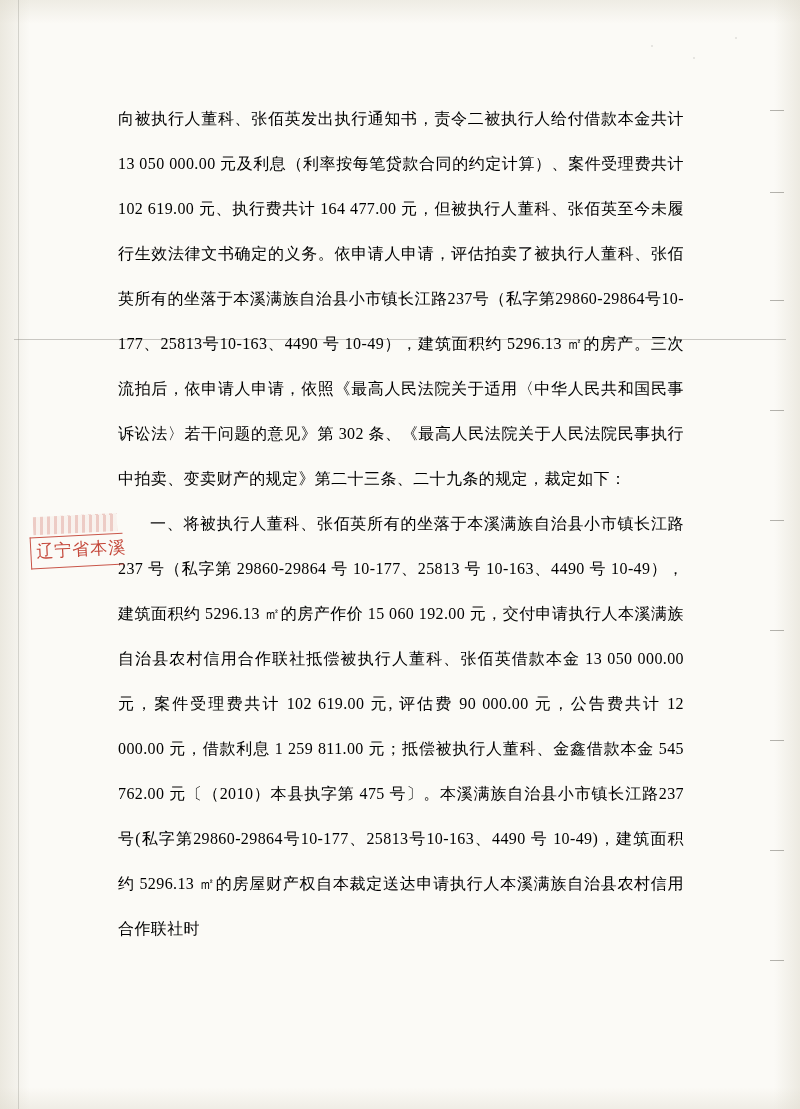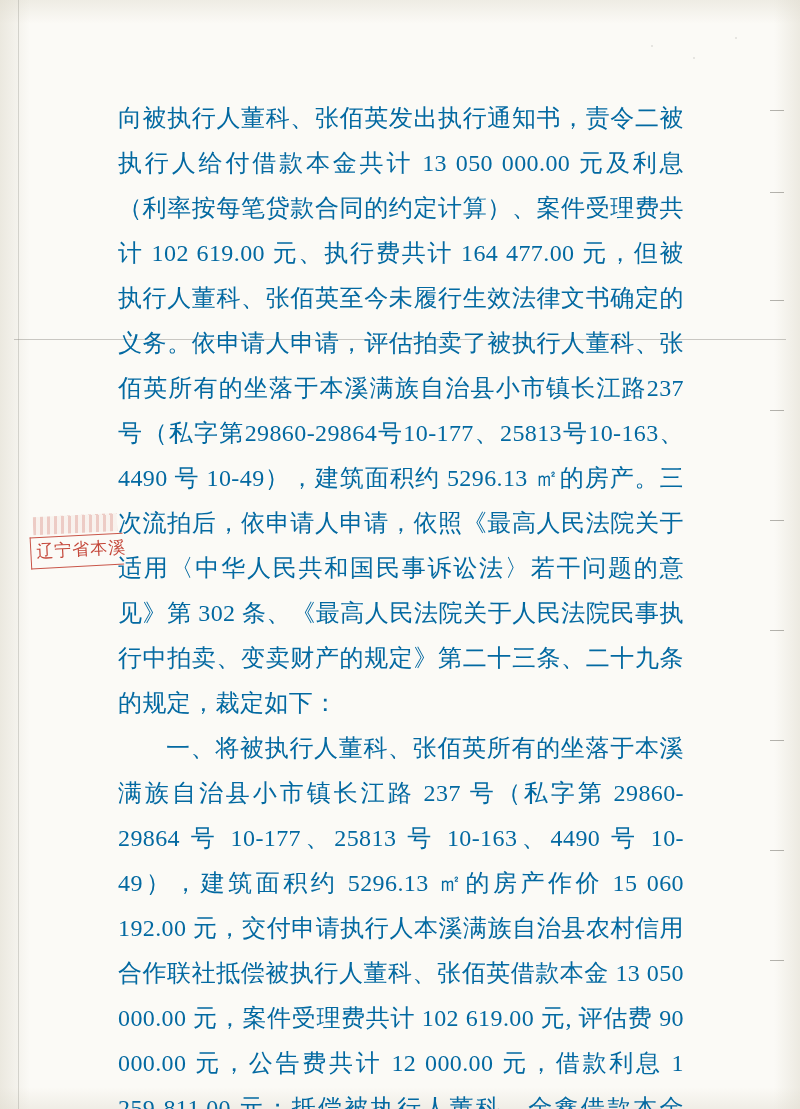--- a/index.html
+++ b/index.html
@@ -63,23 +63,23 @@
   .tick.t9 { top: 960px; }
 
   #doc-body {
     position: absolute;
     left: 118px;
     top: 96px;
     width: 566px;
   }
   .para {
     margin: 0;
-    font-size: 24px;
+    font-size: 16px;
     line-height: 45px;
-    color: #0369a1;
+    color: #000000;
     text-align: justify;
     text-justify: inter-ideograph;
     letter-spacing: 0.4px;
     font-family: "Liberation Serif", "DejaVu Serif", serif;
   }
   .para + .para { margin-top: 0; }
   .indent { text-indent: 2em; }
 
   
   #seal {

